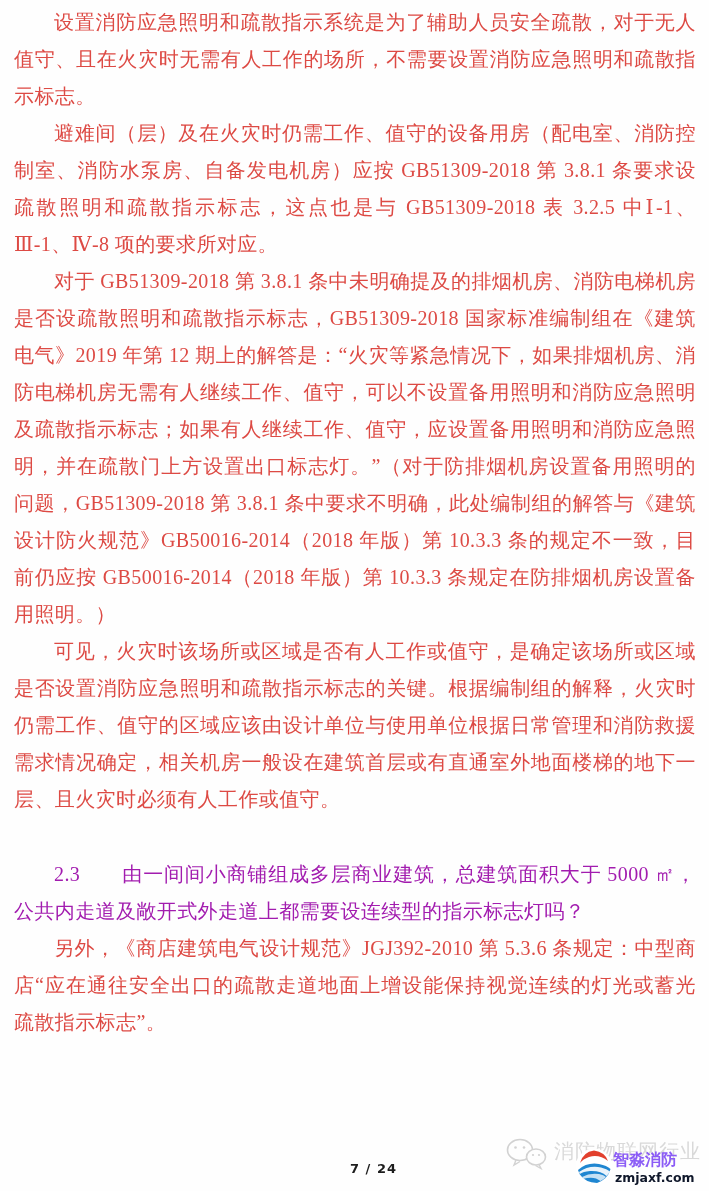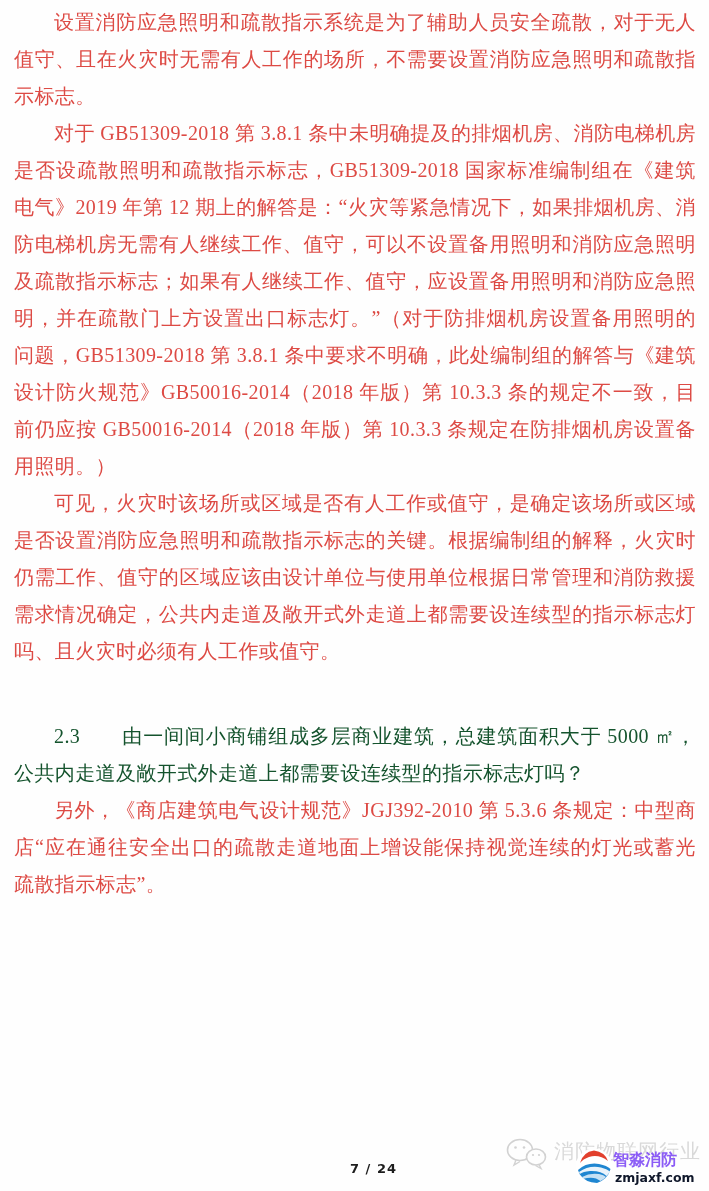--- a/index.html
+++ b/index.html
@@ -18,22 +18,22 @@
   }
   .content p {
     margin: 0;
     font-size: 20px;
     line-height: 37px;
     text-indent: 2em;
     letter-spacing: 0.4px;
     color: #dd4a44;
   }
   .content p.question {
-    color: #14532d;
-    margin-top: 48px;
+    color: #a21caf;
+    margin-top: 38px;
   }
   .footer {
     position: absolute;
     left: 0; right: 0;
     bottom: 14px;
     text-align: center;
     padding-left: 38px;
   }
   .page-num {
     font-family: "DejaVu Sans", "Liberation Sans", sans-serif;
@@ -78,22 +78,23 @@
     white-space: nowrap;
   }
 </style>
 </head>
 <body>
 
 <div class="page">
 
   <div class="content">
     <p>设置消防应急照明和疏散指示系统是为了辅助人员安全疏散，对于无人值守、且在火灾时无需有人工作的场所，不需要设置消防应急照明和疏散指示标志。</p>
+    <p>避难间（层）及在火灾时仍需工作、值守的设备用房（配电室、消防控制室、消防水泵房、自备发电机房）应按 GB51309-2018 第 3.8.1 条要求设疏散照明和疏散指示标志，这点也是与 GB51309-2018 表 3.2.5 中Ⅰ-1、Ⅲ-1、Ⅳ-8 项的要求所对应。</p>
     <p>对于 GB51309-2018 第 3.8.1 条中未明确提及的排烟机房、消防电梯机房是否设疏散照明和疏散指示标志，GB51309-2018 国家标准编制组在《建筑电气》2019 年第 12 期上的解答是：“火灾等紧急情况下，如果排烟机房、消防电梯机房无需有人继续工作、值守，可以不设置备用照明和消防应急照明及疏散指示标志；如果有人继续工作、值守，应设置备用照明和消防应急照明，并在疏散门上方设置出口标志灯。”（对于防排烟机房设置备用照明的问题，GB51309-2018 第 3.8.1 条中要求不明确，此处编制组的解答与《建筑设计防火规范》GB50016-2014（2018 年版）第 10.3.3 条的规定不一致，目前仍应按 GB50016-2014（2018 年版）第 10.3.3 条规定在防排烟机房设置备用照明。）</p>
-    <p>可见，火灾时该场所或区域是否有人工作或值守，是确定该场所或区域是否设置消防应急照明和疏散指示标志的关键。根据编制组的解释，火灾时仍需工作、值守的区域应该由设计单位与使用单位根据日常管理和消防救援需求情况确定，公共内走道及敞开式外走道上都需要设连续型的指示标志灯吗、且火灾时必须有人工作或值守。</p>
+    <p>可见，火灾时该场所或区域是否有人工作或值守，是确定该场所或区域是否设置消防应急照明和疏散指示标志的关键。根据编制组的解释，火灾时仍需工作、值守的区域应该由设计单位与使用单位根据日常管理和消防救援需求情况确定，相关机房一般设在建筑首层或有直通室外地面楼梯的地下一层、且火灾时必须有人工作或值守。</p>
     <p class="question">2.3　　由一间间小商铺组成多层商业建筑，总建筑面积大于 5000 ㎡，公共内走道及敞开式外走道上都需要设连续型的指示标志灯吗？</p>
     <p>另外，《商店建筑电气设计规范》JGJ392-2010 第 5.3.6 条规定：中型商店“应在通往安全出口的疏散走道地面上增设能保持视觉连续的灯光或蓄光疏散指示标志”。</p>
   </div>
 
   <div class="footer">
     <span class="page-num">7 / 24</span>
   </div>
 
   <div class="watermark">
     <span class="wm-wechat">

